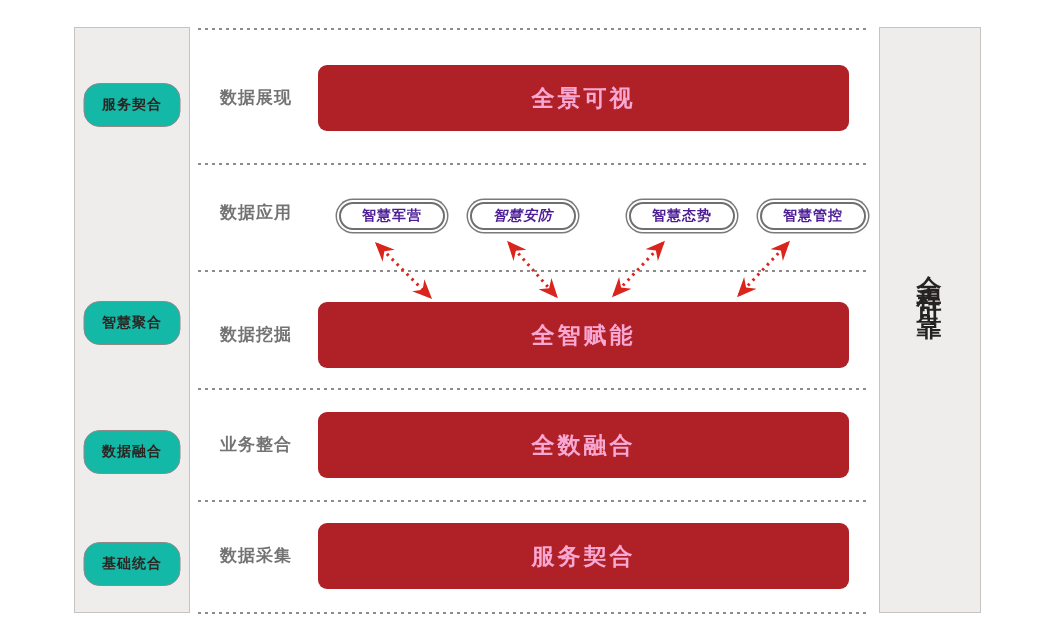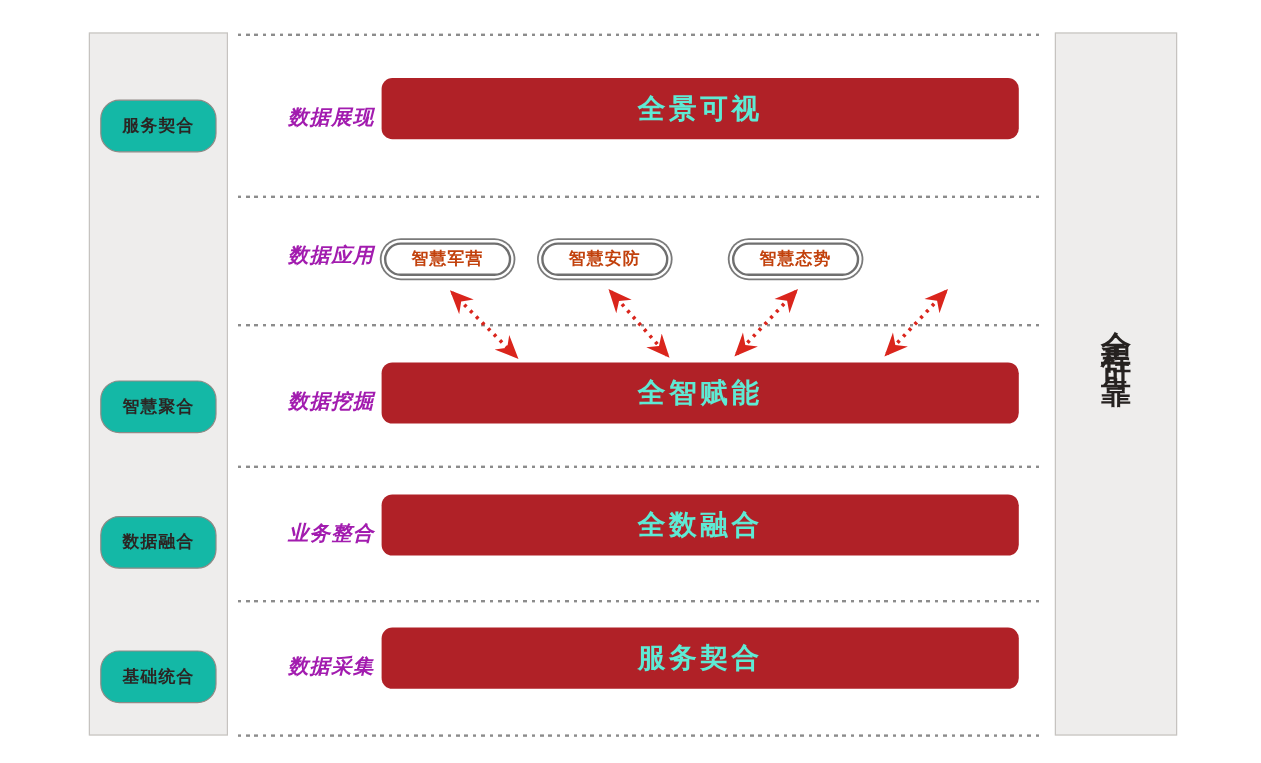--- a/index.html
+++ b/index.html
@@ -42,67 +42,67 @@
   }
   .dot-line {
     position: absolute;
     left: 198px;
     width: 670px;
     height: 2px;
     background-image: repeating-linear-gradient(to right, #8c8c8c 0 3px, transparent 3px 7px);
   }
   .row-label {
     position: absolute;
-    left: 240px;
+    left: 220px;
     width: 90px;
     line-height: 20px;
     font-size: 17px;
     font-weight: 700;
-    color: #a21caf;
+    color: #737373;
     letter-spacing: 1px;
     white-space: nowrap;
-    font-style: italic;
   }
   .bar {
     position: absolute;
     left: 318px;
     width: 531px;
-    height: 51px;
+    height: 66px;
     background: #b02127;
     border-radius: 9px;
     display: flex;
     align-items: center;
     justify-content: center;
-    color: #5eead4;
+    color: #f9a8d4;
     font-size: 23px;
     font-weight: 700;
     letter-spacing: 3px;
     white-space: nowrap;
   }
   .app-pill {
     position: absolute;
     top: 202px;
     width: 106px;
     height: 28px;
     background: #ffffff;
     border: 2px solid #6f6f6f;
     border-radius: 16px;
     box-sizing: border-box;
     box-shadow: 0 0 0 2px #ffffff, 0 0 0 3.5px #7a7a7a;
     display: flex;
     align-items: center;
     justify-content: center;
     font-size: 14px;
     font-weight: 700;
-    color: #c2410c;
+    color: #4c1d95;
     letter-spacing: 1px;
     white-space: nowrap;
+    margin-left: 19px;
   }
   .app-pill-1 { left: 320px; }
-  .app-pill-2 { left: 451px; }
+  .app-pill-2 { left: 451px; font-style: italic; }
   .app-pill-3 { left: 610px; text-align: center; }
   .app-pill-4 { left: 741px; }
   .vertical-label {
     position: absolute;
     top: 228px;
     left: 50%;
     transform: translateX(-50%);
     writing-mode: vertical-rl;
     text-orientation: upright;
     font-size: 25px;
@@ -118,21 +118,21 @@
     pointer-events: none;
   }
 </style>
 </head>
 <body>
 
 <div class="canvas">
 
   <aside class="sidebar sidebar-left">
     <div class="side-pill" style="top:55px">服务契合</div>
-    <div class="side-pill" style="top:289px">智慧聚合</div>
+    <div class="side-pill" style="top:273px">智慧聚合</div>
     <div class="side-pill" style="top:514px">基础统合</div>
     <div class="side-pill" style="top:402px">数据融合</div>
   </aside>
 
   <aside class="sidebar sidebar-right">
     <div class="vertical-label">全程可靠</div>
   </aside>
 
   <div class="dot-line" style="top:28px"></div>
   <div class="dot-line" style="top:163px"></div>
@@ -148,20 +148,21 @@
   <div class="row-label" style="top:546px">数据采集</div>
 
   <div class="bar" style="top:65px">全景可视</div>
   <div class="bar" style="top:302px">全智赋能</div>
   <div class="bar" style="top:412px">全数融合</div>
   <div class="bar" style="top:523px">服务契合</div>
 
   <div class="app-pill app-pill-1">智慧军营</div>
   <div class="app-pill app-pill-2">智慧安防</div>
   <div class="app-pill app-pill-3">智慧态势</div>
+  <div class="app-pill app-pill-4">智慧管控</div>
 
   <svg class="arrows" width="1051" height="636" viewBox="0 0 1051 636">
     <defs>
       <marker id="ah" viewBox="0 0 10 10" refX="8.5" refY="5" markerWidth="6.5" markerHeight="6.5" orient="auto-start-reverse">
         <path d="M0,0.6 L10,5 L0,9.4 L3.2,5 Z" fill="#da251c"></path>
       </marker>
     </defs>
     <line x1="377" y1="244" x2="430" y2="297" stroke="#da251c" stroke-width="3" stroke-dasharray="2.5 4.5" marker-start="url(#ah)" marker-end="url(#ah)"></line>
     <line x1="509" y1="243" x2="556" y2="296" stroke="#da251c" stroke-width="3" stroke-dasharray="2.5 4.5" marker-start="url(#ah)" marker-end="url(#ah)"></line>
     <line x1="663" y1="243" x2="614" y2="295" stroke="#da251c" stroke-width="3" stroke-dasharray="2.5 4.5" marker-start="url(#ah)" marker-end="url(#ah)"></line>

